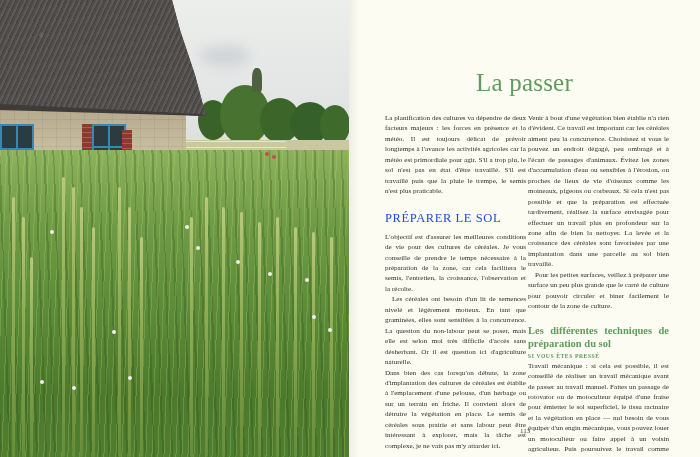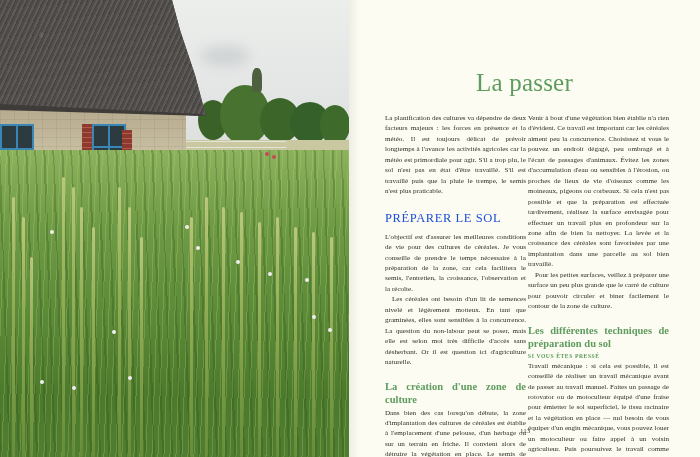--- a/index.html
+++ b/index.html
@@ -143,21 +143,20 @@
 </div>
 <div class="gutter-shadow"></div>
 
 <h1 class="title">La passer</h1>
 
 <div class="col left">
   <p>La planification des cultures va dépendre de deux facteurs majeurs : les forces en présence et la météo. Il est toujours délicat de prévoir longtemps à l'avance les activités agricoles car la météo est primordiale pour agir. S'il a trop plu, le sol n'est pas en état d'être travaillé. S'il est travaillé puis que la pluie le trempe, le semis n'est plus praticable.</p>
   <div class="sec-caps">PRÉPARER LE SOL</div>
   <p>L'objectif est d'assurer les meilleures conditions de vie pour des cultures de céréales. Je vous conseille de prendre le temps nécessaire à la préparation de la zone, car cela facilitera le semis, l'entretien, la croissance, l'observation et la récolte.</p>
   <p class="indent">Les céréales ont besoin d'un lit de semences nivelé et légèrement motteux. En tant que graminées, elles sont sensibles à la concurrence. La question du non-labour peut se poser, mais elle est selon moi très difficile d'accès sans désherbant. Or il est question ici d'agriculture naturelle.</p>
-  <div class="sec-sub">La création d'une zone de culture</div>
   <p>Dans bien des cas lorsqu'on débute, la zone d'implantation des cultures de céréales est établie à l'emplacement d'une pelouse, d'un herbage ou sur un terrain en friche. Il convient alors de détruire la végétation en place. Le semis de céréales sous prairie et sans labour peut être intéressant à explorer, mais la tâche est complexe, je ne vais pas m'y attarder ici.</p>
 </div>
 
 <div class="col right">
   <p>Venir à bout d'une végétation bien établie n'a rien d'évident. Ce travail est important car les céréales aiment peu la concurrence. Choisissez si vous le pouvez un endroit dégagé, peu ombragé et à l'écart de passages d'animaux. Évitez les zones d'accumulation d'eau ou sensibles à l'érosion, ou proches de lieux de vie d'oiseaux comme les moineaux, pigeons ou corbeaux. Si cela n'est pas possible et que la préparation est effectuée tardivement, réalisez la surface envisagée pour effectuer un travail plus en profondeur sur la zone afin de bien la nettoyer. La levée et la croissance des céréales sont favorisées par une implantation dans une parcelle au sol bien travaillé.</p>
   <p class="indent">Pour les petites surfaces, veillez à préparer une surface un peu plus grande que le carré de culture pour pouvoir circuler et biner facilement le contour de la zone de culture.</p>
   <div class="sec-sub">Les différentes techniques de préparation du sol</div>
   <div class="smallcaps">SI VOUS ÊTES PRESSÉ</div>
   <p><span class="lead">Travail mécanique</span><span> : si cela est possible, il est conseillé de réaliser un travail mécanique avant de passer au travail manuel. Faites un passage de rotovator ou de motoculteur équipé d'une fraise pour émietter le sol superficiel, le tissu racinaire et la végétation en place — nul besoin de vous équiper d'un engin mécanique, vous pouvez louer un motoculteur ou faire appel à un voisin agriculteur. Puis poursuivez le travail comme indiqué dans les lignes qui suivent.</span></p>
 </div>

